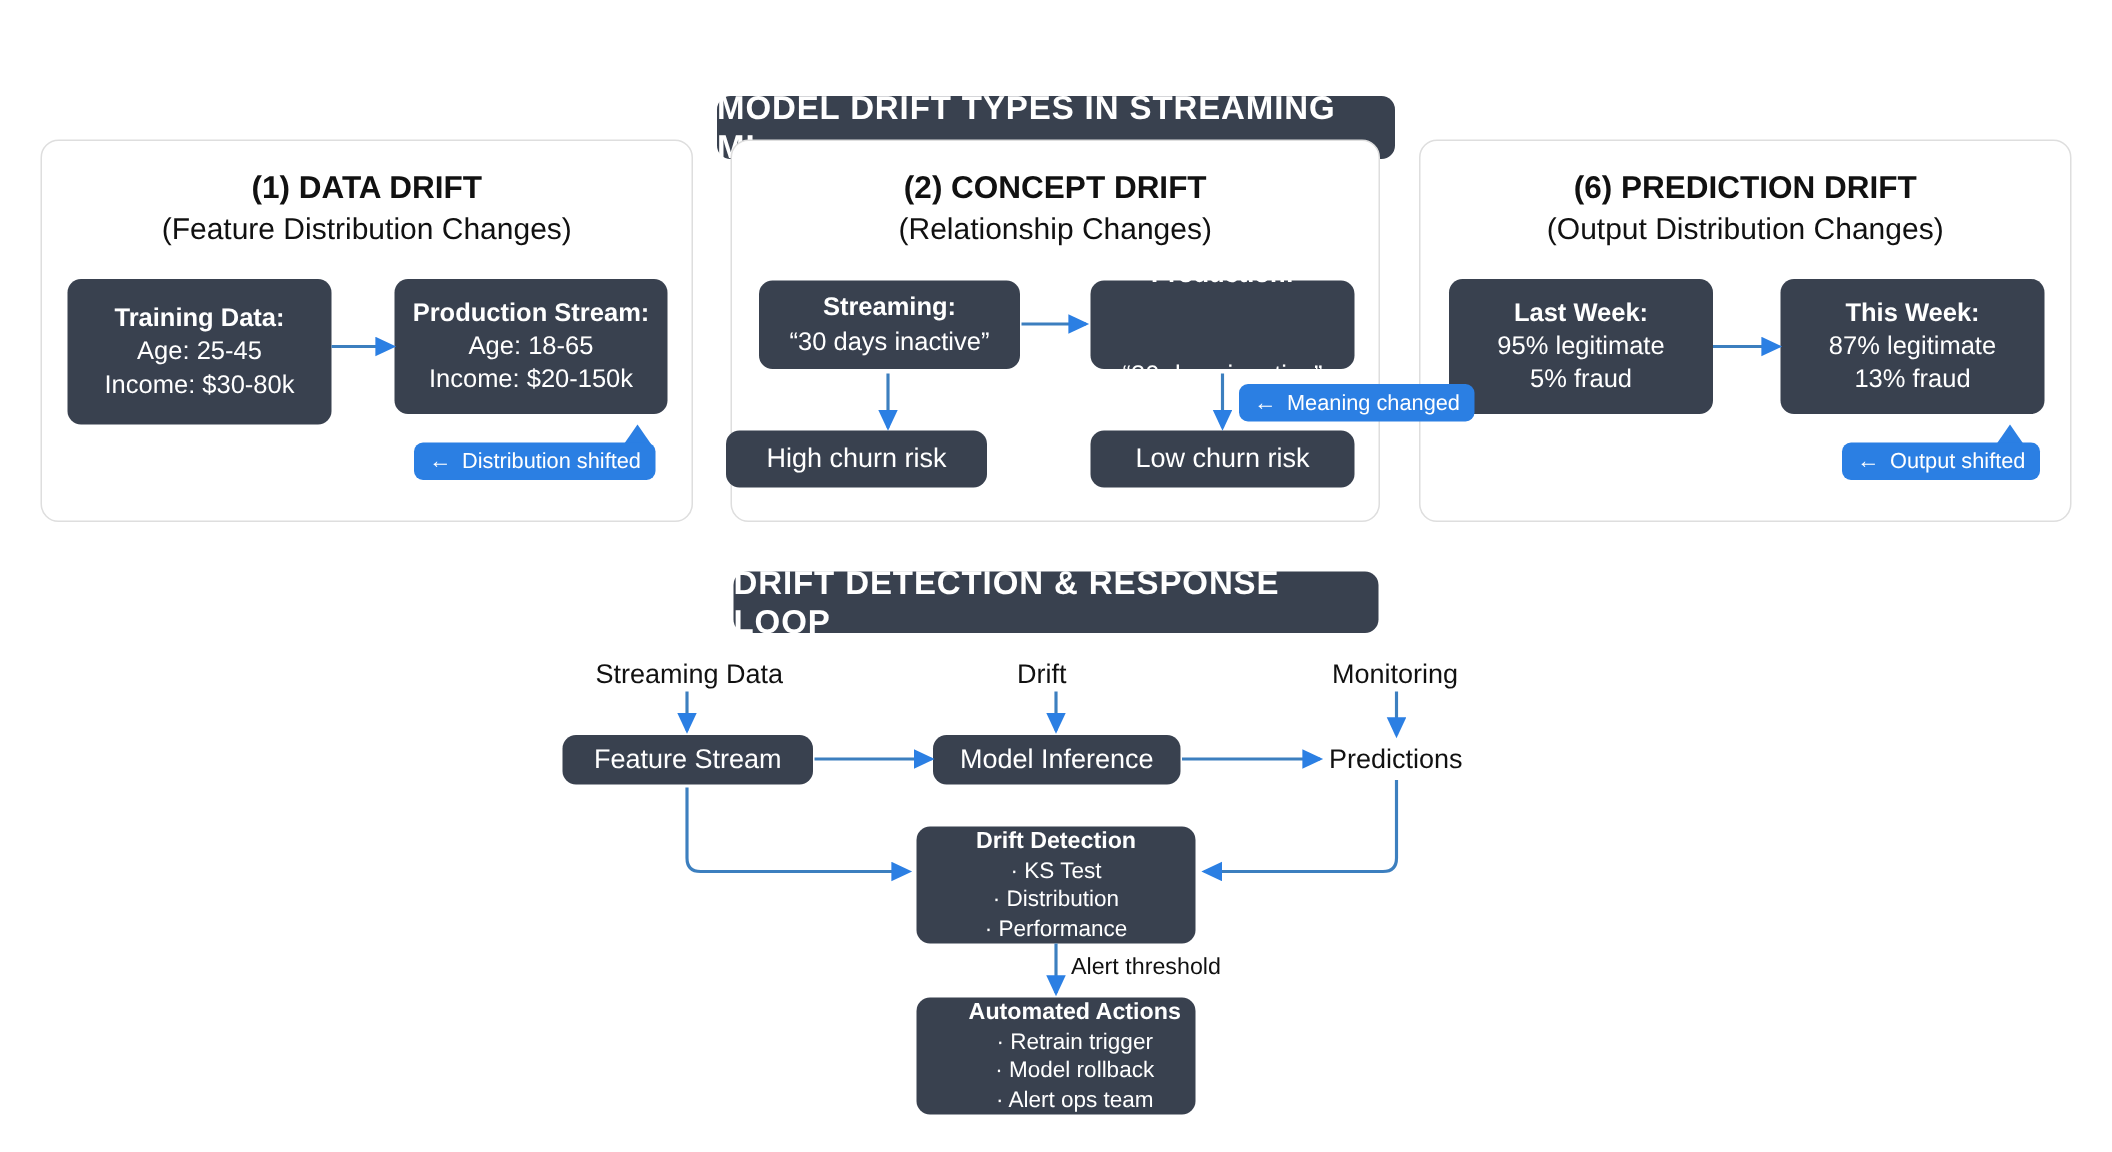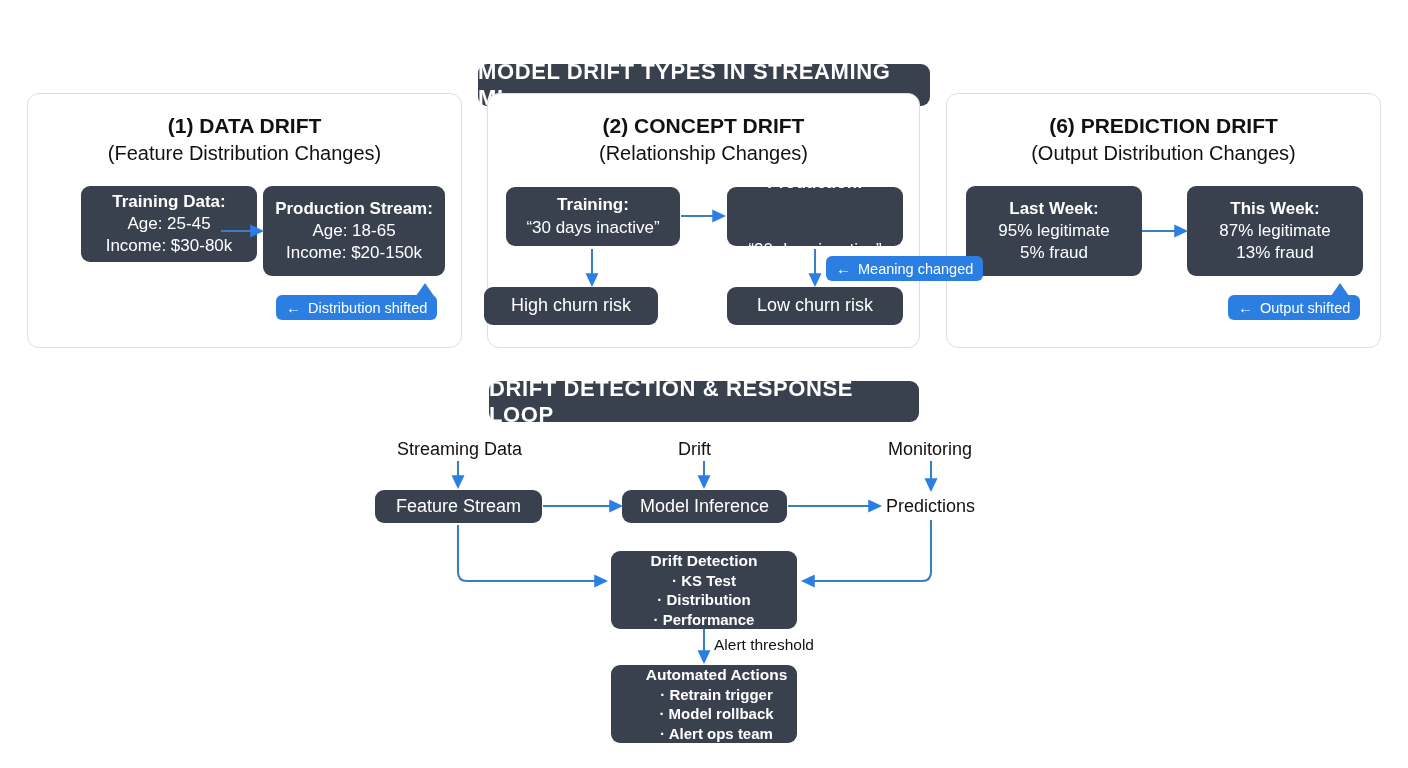--- a/index.html
+++ b/index.html
@@ -54,21 +54,21 @@
     display: flex;
     flex-direction: column;
     align-items: center;
     justify-content: center;
     text-align: center;
     line-height: 1.3;
   }
   .node .hd { font-weight: bold; font-size: 17px; }
   .node .ln { font-size: 17px; font-weight: normal; }
   .node.single { font-size: 18px; }
-  .node .bl { font-size: 15px; font-weight: bold; }
+  .node .bl { font-size: 15px; font-weight: normal; }
   .node .hd-sm { font-weight: bold; font-size: 15.5px; }
 
   
   .pill {
     position: absolute;
     background: #2b7fe3;
     border-radius: 6px;
     color: #ffffff;
     font-size: 14.5px;
     height: 25px;
@@ -142,21 +142,21 @@
     <path d="M458,525 L458,572 Q458,581 467,581 L606,581" stroke="#3c7fbf" stroke-width="2.1" fill="none" marker-end="url(#ahb)"></path>
 
     <path d="M931,520 L931,572 Q931,581 922,581 L803,581" stroke="#3c7fbf" stroke-width="2.1" fill="none" marker-end="url(#ahb)"></path>
   </svg>
 
   <div class="panel" style="left:27px; top:93px; width:435px; height:255px;">
     <div class="panel-title">(1) DATA DRIFT</div>
     <div class="panel-sub">(Feature Distribution Changes)</div>
   </div>
 
-  <div class="node" style="left:45px; top:186px; width:176px; height:76px;margin-left:36px;">
+  <div class="node" style="left:45px; top:186px; width:176px; height:97px;">
     <div class="hd">Training Data:</div>
     <div class="ln">Age: 25-45</div>
     <div class="ln">Income: $30-80k</div>
   </div>
 
   <div class="node" style="left:263px; top:186px; width:182px; height:90px;">
     <div class="hd">Production Stream:</div>
     <div class="ln">Age: 18-65</div>
     <div class="ln">Income: $20-150k</div>
   </div>
@@ -166,21 +166,21 @@
     <span class="ar">←</span>
     <span>Distribution shifted</span>
   </div>
 
   <div class="panel" style="left:487px; top:93px; width:433px; height:255px;padding-left:30px;">
     <div class="panel-title">(2) CONCEPT DRIFT</div>
     <div class="panel-sub">(Relationship Changes)</div>
   </div>
 
   <div class="node" style="left:506px; top:187px; width:174px; height:59px;">
-    <div class="hd">Training:</div>
+    <div class="hd">Streaming:</div>
     <div class="ln">“30 days inactive”</div>
   </div>
 
   <div class="node" style="left:727px; top:187px; width:176px; height:59px;gap:44px;">
     <div class="hd">Production:</div>
     <div class="ln">“30 days inactive”</div>
   </div>
 
   <div class="node single" style="left:484px; top:287px; width:174px; height:38px;">
     <div>High churn risk</div>

